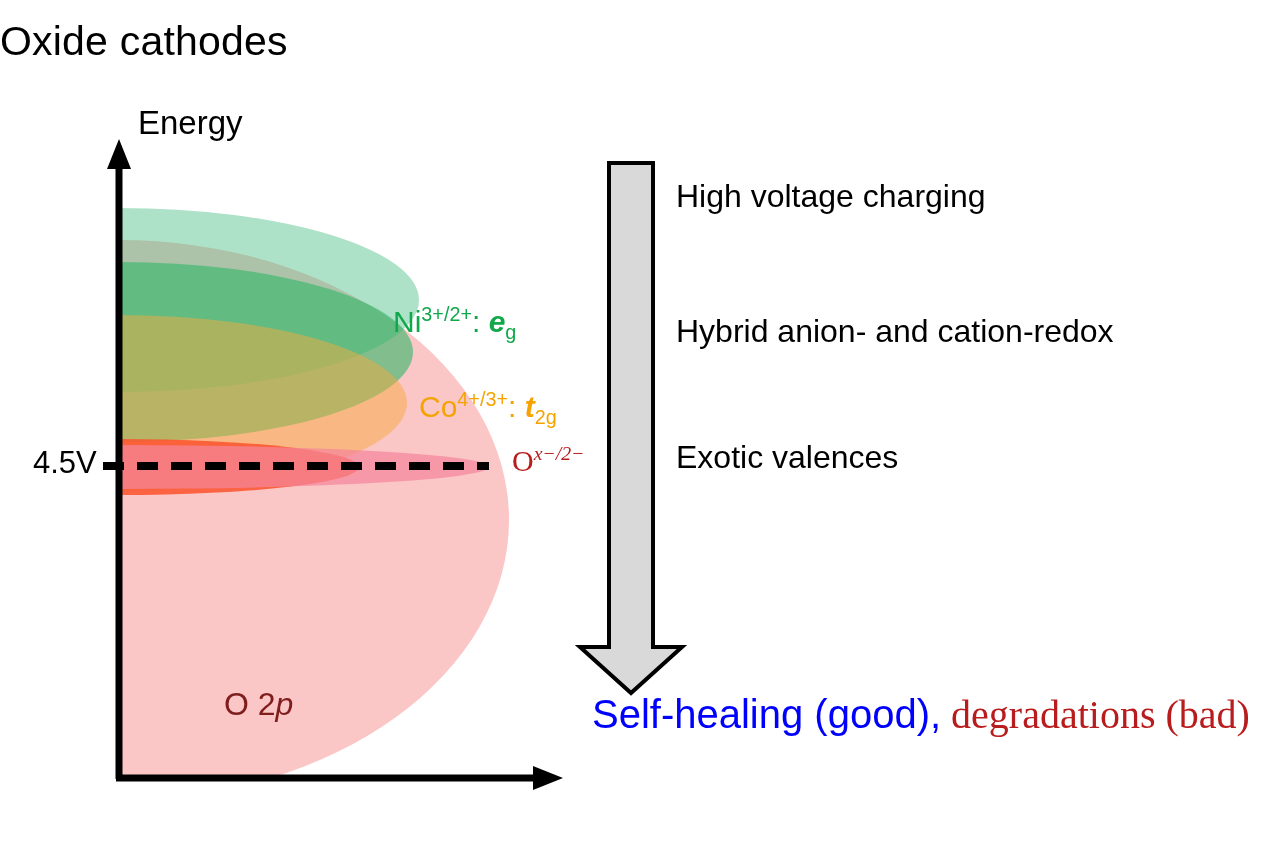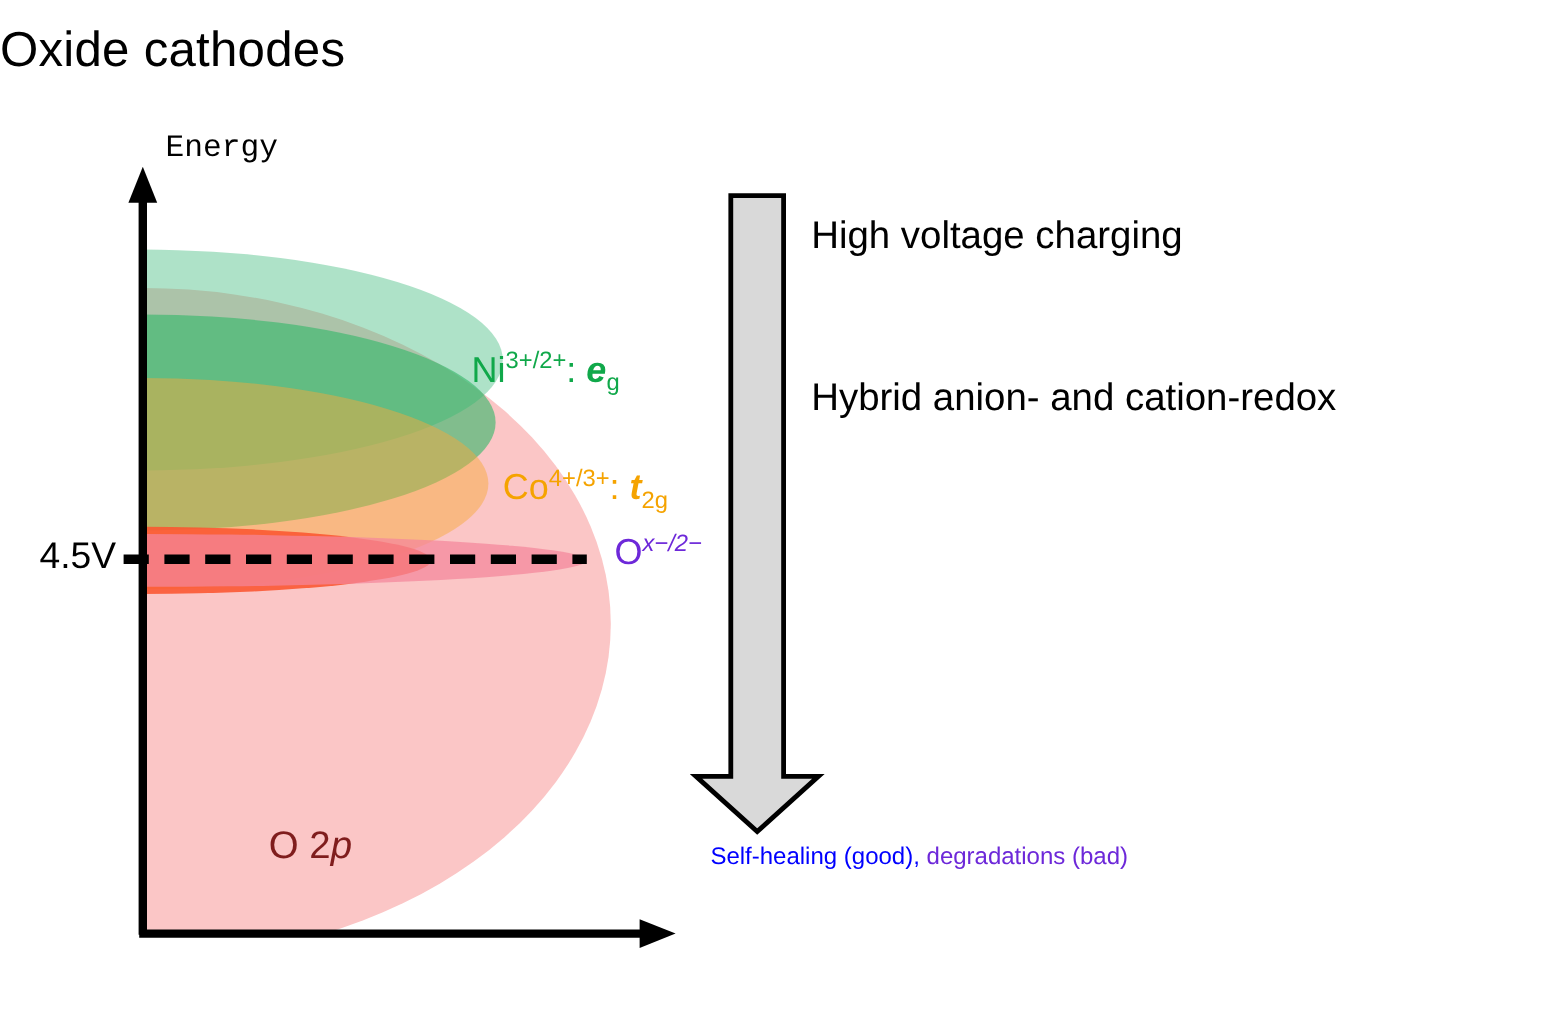--- a/index.html
+++ b/index.html
@@ -41,23 +41,22 @@
     top: 0;
     width: 1285px;
     height: 862px;
     pointer-events: none;
   }
 
   
   #energy-label {
     left: 138px;
     top: 104px;
-    font-size: 26px;
+    font-size: 33px;
     line-height: 38px;
-    font-family: Liberation Mono, monospace;
   }
   #dos-label {
     left: 219px;
     top: 791px;
     font-size: 31px;
     line-height: 38px;
   }
   #volt-label {
     left: 33px;
     top: 444px;
@@ -69,24 +68,24 @@
   .orb {
     font-size: 30px;
     line-height: 36px;
     white-space: nowrap;
   }
   .orb sup { font-size: 0.66em; vertical-align: super; line-height: 0; }
   .orb sub { font-size: 0.66em; vertical-align: sub; line-height: 0; }
   .orb .it { font-style: italic; font-weight: bold; }
   .green { color: #10a84a; }
   .orange { color: #f5a300; margin-left: 26px; }
-  .red { color: #6d28d9; }
+  .red { color: #b91c1c; font-family: Liberation Serif, serif; }
   .blue { color: #0000ff; }
 
-  #orb-ni32 { left: 393px; top: 291px; text-align: right; }
+  #orb-ni32 { left: 393px; top: 304px; text-align: right; }
   #orb-ni43 { left: 393px; top: 340px; }
   #orb-co43 { left: 393px; top: 389px; }
   #orb-ox   { left: 512px; top: 443px; }
   #orb-ox .it { font-style: italic; font-weight: normal; }
 
   #o2p-label {
     left: 224px;
     top: 685px;
     font-size: 32px;
     line-height: 38px;
@@ -103,21 +102,21 @@
     color: #000000;
   }
   #step-0 { top: 176px; }
   #step-1 { top: 311px; }
   #step-2 { top: 437px; }
   #step-3 { top: 564px; }
 
   #outcome {
     left: 592px;
     top: 694px;
-    font-size: 20px;
+    font-size: 40px;
     line-height: 40px;
     white-space: nowrap;
   }
 </style>
 </head>
 <body>
 
 <div id="stage">
 
   <div class="abs" id="title">Oxide cathodes</div>
@@ -167,16 +166,17 @@
 
 
   <div class="abs orb orange" id="orb-co43"><span>Co</span><sup>4+/3+</sup><span>: </span><span class="it">t</span><sub>2g</sub></div>
 
   <div class="abs orb red" id="orb-ox"><span>O</span><sup class="it">x−/2−</sup></div>
 
   <div class="abs" id="o2p-label"><span>O 2</span><span class="it">p</span></div>
 
   <div class="abs step" id="step-0">High voltage charging</div>
   <div class="abs step" id="step-1">Hybrid anion- and cation-redox</div>
+  <div class="abs step" id="step-2">Exotic valences</div>
 
   <div class="abs" id="outcome"><span class="blue">Self-healing (good),</span><span class="red"> degradations (bad)</span></div>
 
 </div>
 
 </body></html>

